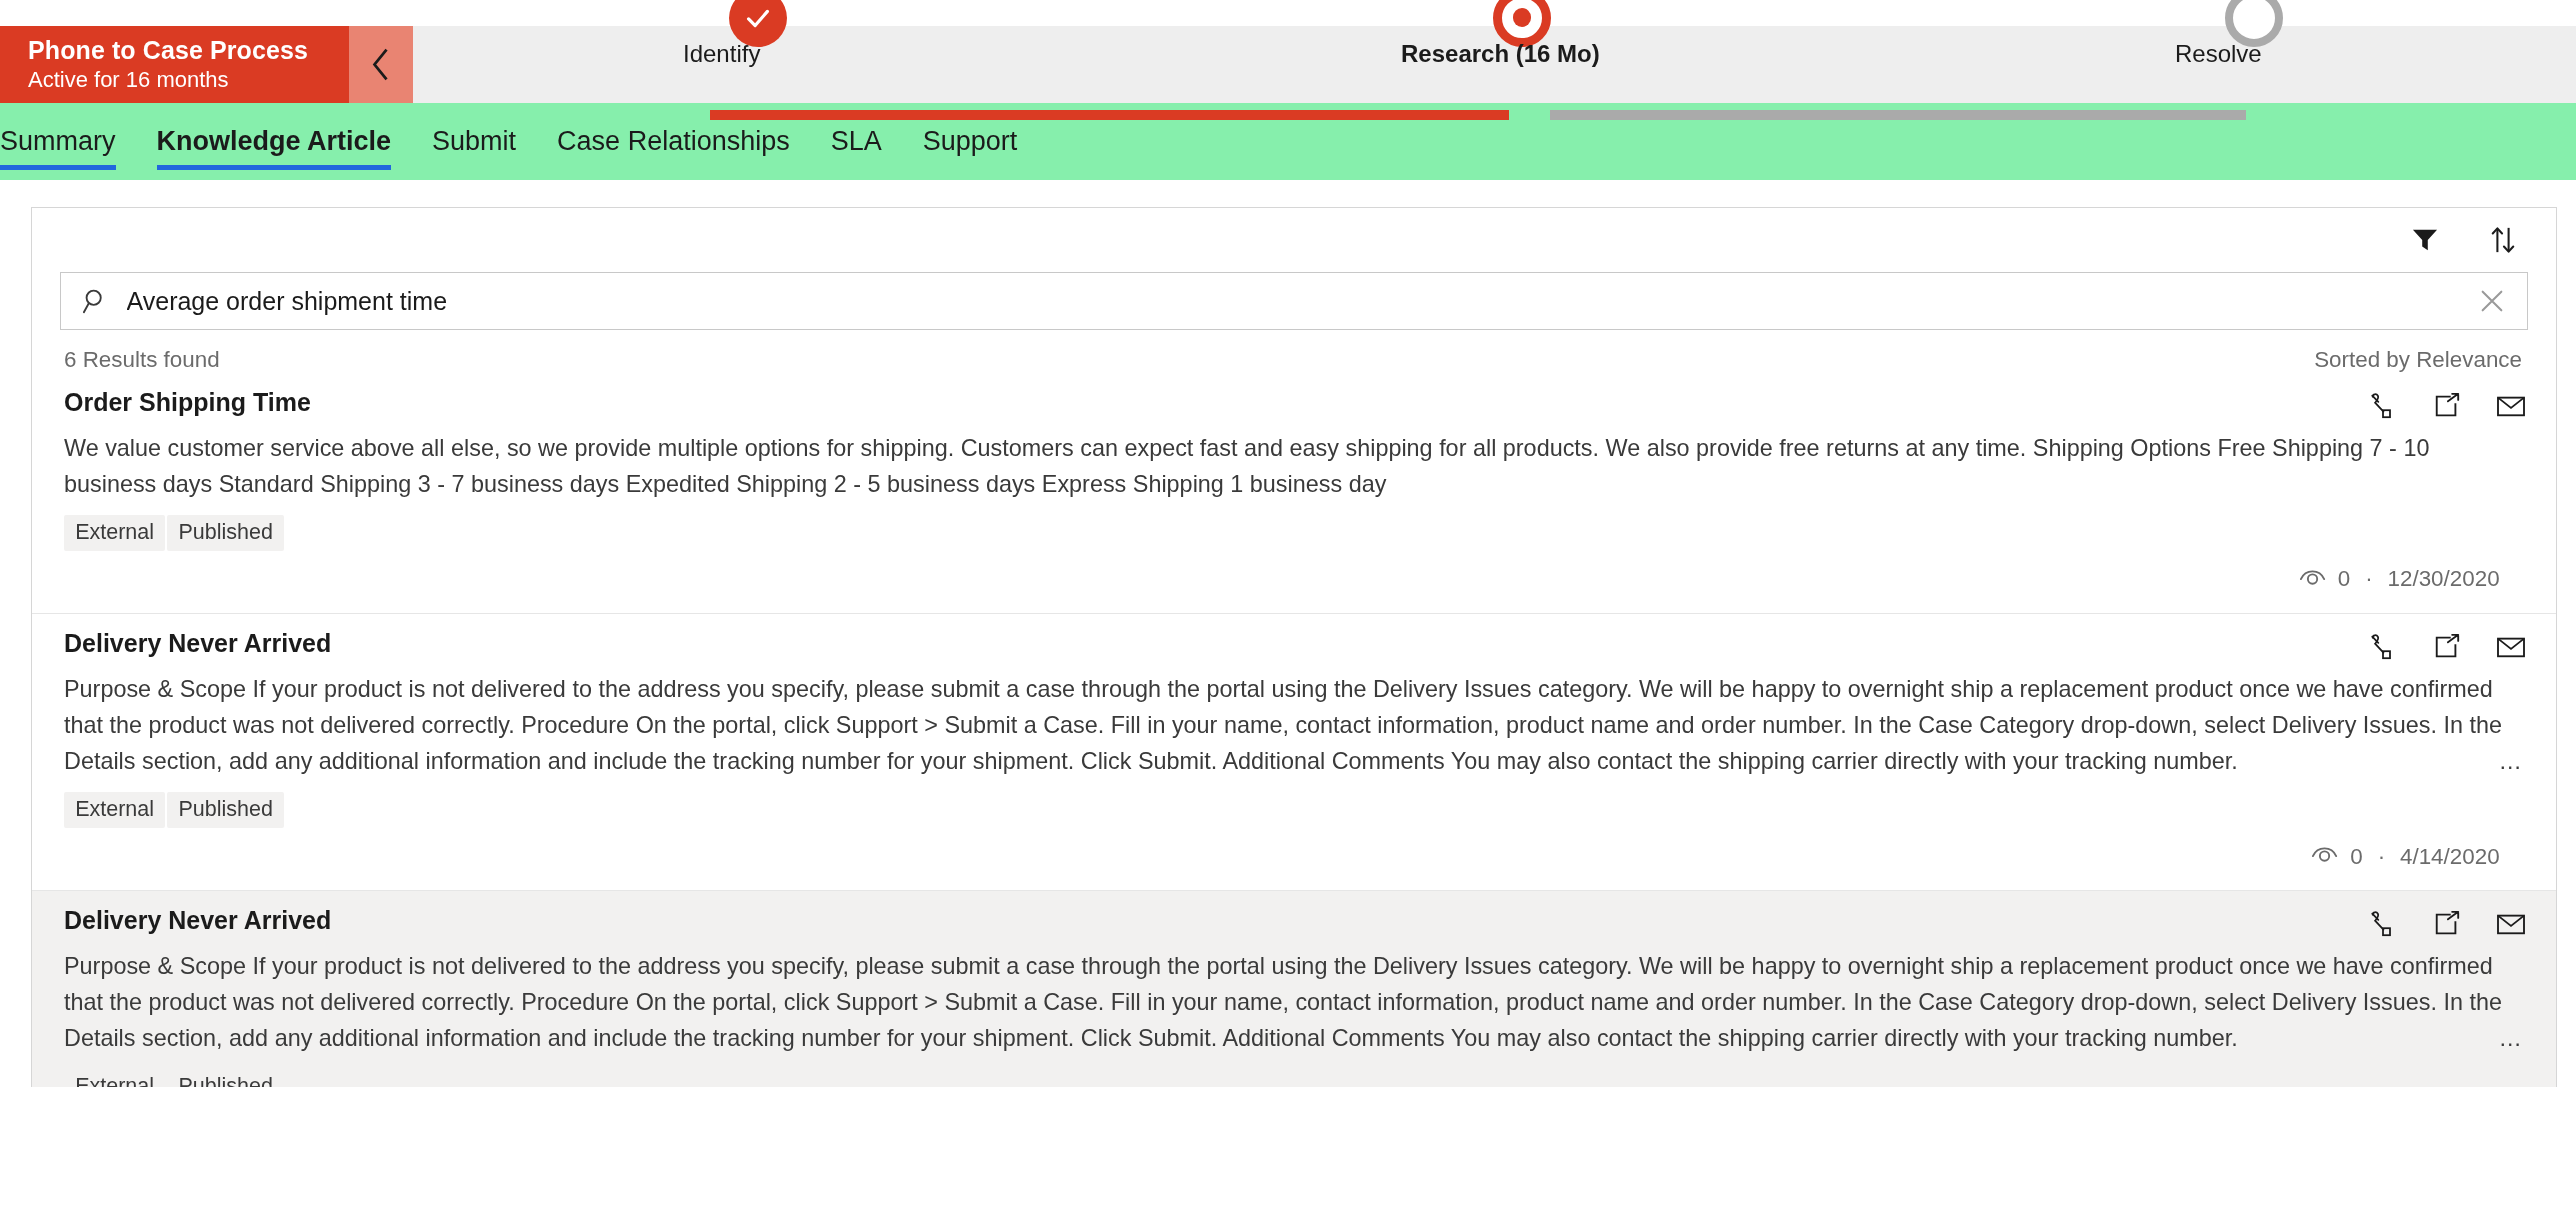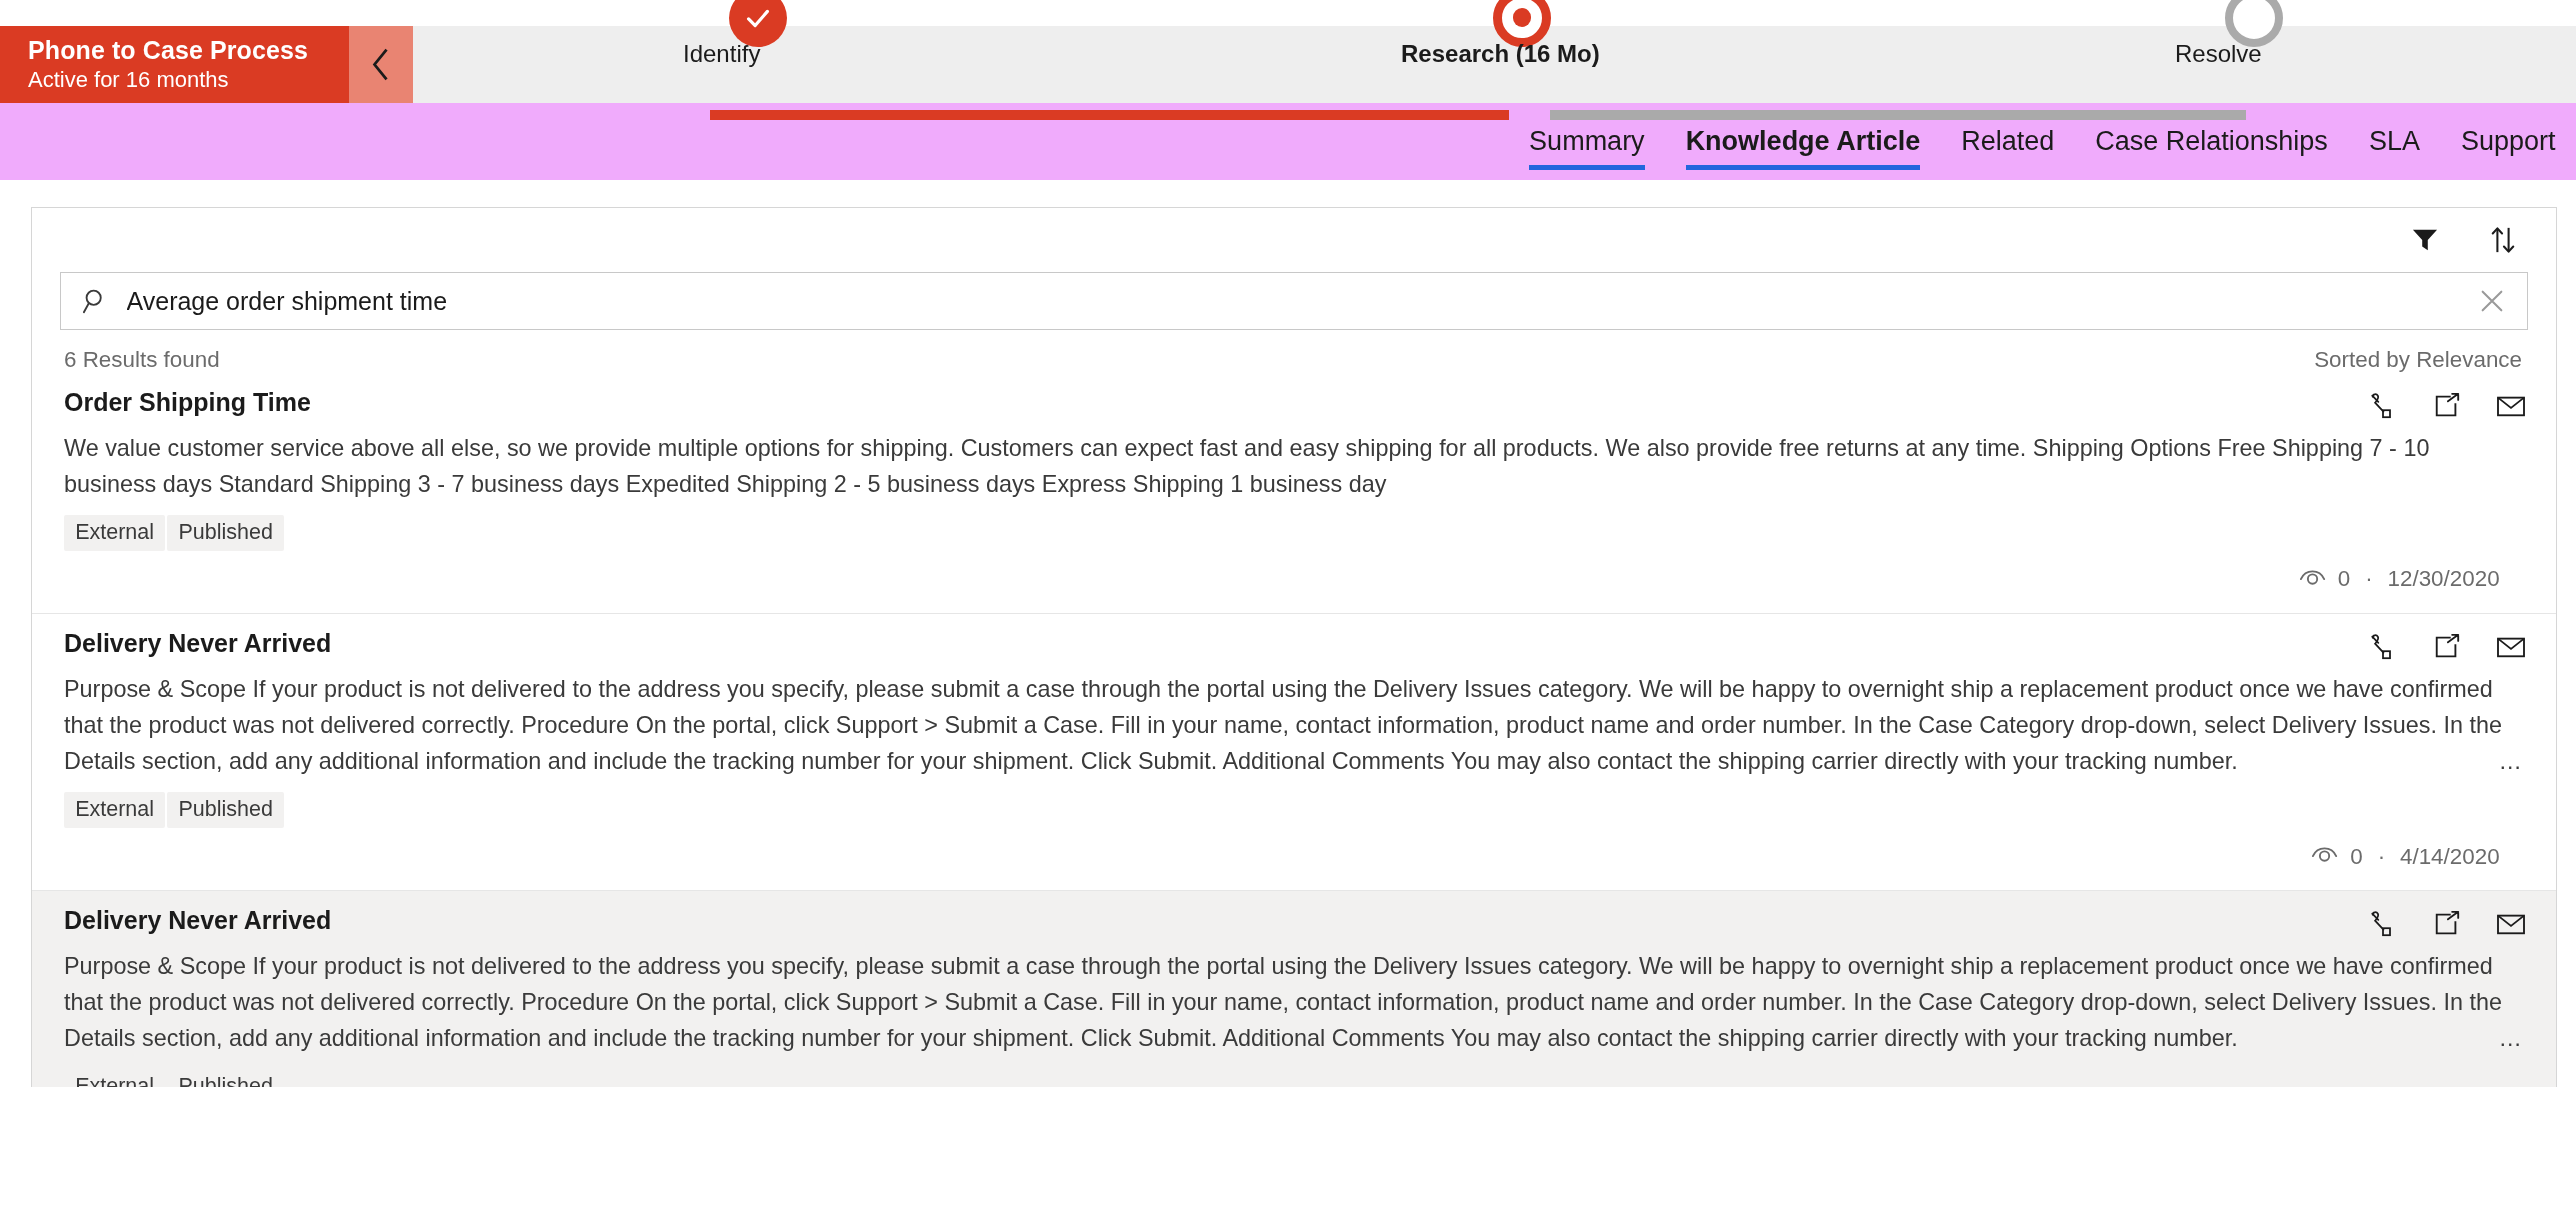--- a/index.html
+++ b/index.html
@@ -116,24 +116,22 @@
     white-space: nowrap;
   }
   .node-label.active { font-weight: bold; }
   .node-label .dur { font-weight: bold; }
 
   
   .tabs {
     height: 77px;
     display: flex;
     align-items: center;
-    padding-left: 34px;
     gap: 0px;
-    background: #f0abfc;
-    justify-content: flex-end;
+    background: #86efac;
   }
   .tab {
     position: relative;
     font-size: 27px;
     color: #1b1b1b;
     padding: 0 20.5px;
     height: 77px;
     display: flex;
     align-items: center;
     cursor: pointer;
@@ -344,21 +342,21 @@
 </div>
 
 <div class="tabs">
   <div class="tab active" style="font-weight:normal;">
     <span>Summary</span>
   </div>
   <div class="tab active">
     <span>Knowledge Article</span>
   </div>
   <div class="tab">
-    <span>Related</span>
+    <span>Submit</span>
   </div>
   <div class="tab">
     <span>Case Relationships</span>
   </div>
   <div class="tab">
     <span>SLA</span>
   </div>
   <div class="tab">
     <span>Support</span>
   </div>

